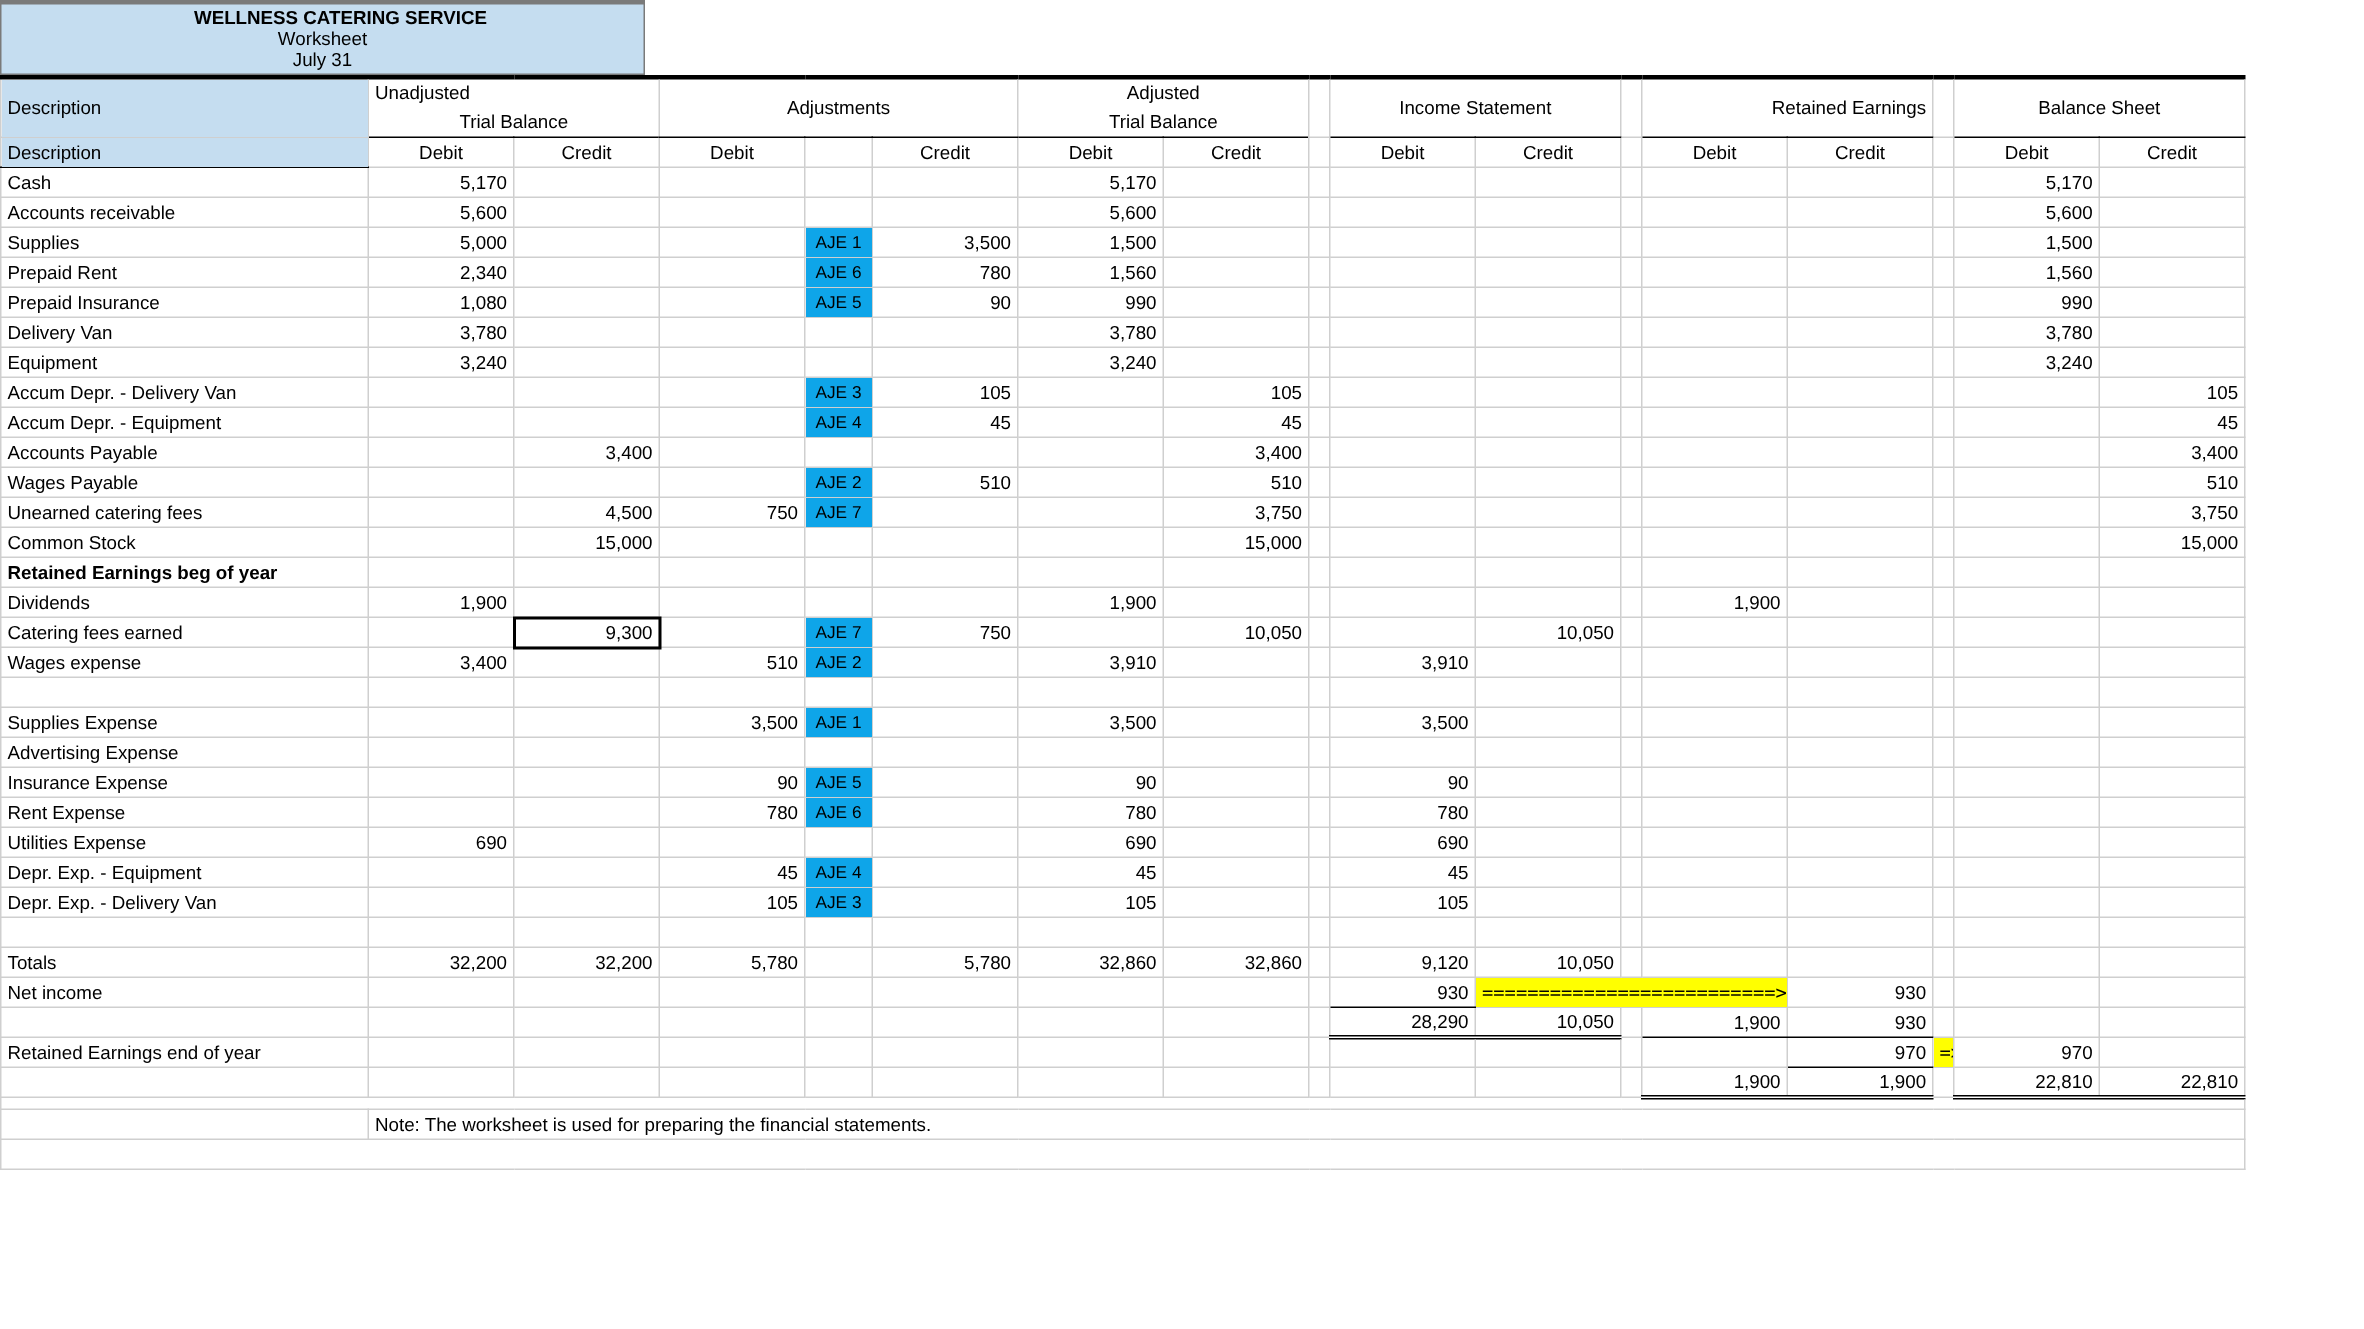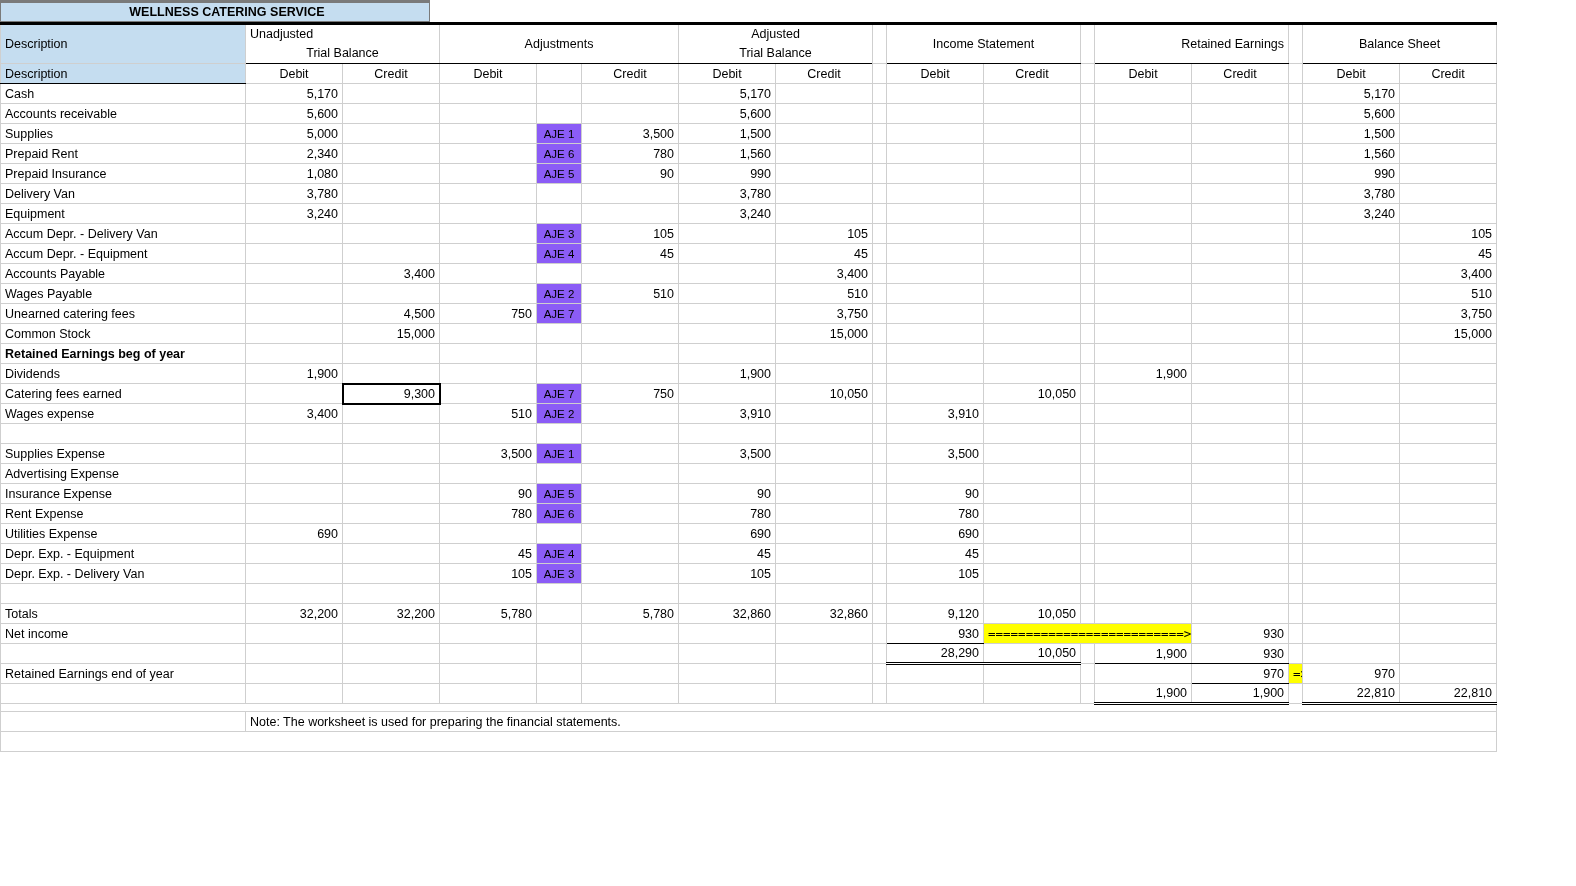--- a/index.html
+++ b/index.html
@@ -34,40 +34,42 @@
   }
   .desc { width: 245px; text-align: left; }
   .num  { width: 97px; text-align: right; }
   .ajecol { width: 45px; text-align: center; padding:0; }
   .sp   { width: 14px; }
   .colhdr td {
     text-align: center;
     border-bottom: 1.5px solid #000;
   }
   .aje {
-    background: #8b5cf6;
+    background: #0ea5e9;
     color: #000;
     font-weight: normal;
     text-align: center;
     font-size:11.5px;
   }
   .bold { font-weight: bold; }
   .bt { border-top: 1.5px solid #000 !important; }
   .bb { border-bottom: 1.5px solid #000 !important; }
   .dbl { border-bottom: 3px double #000 !important; }
   .boxed { outline: 2px solid #000; outline-offset:-1px; }
   .hl { background: #ffff00; }
   td{position:relative;}
   .note { font-weight: normal; text-align:left; }
 </style>
 </head>
 <body>
 
 <div class="titlebox">
   <div class="company">WELLNESS CATERING SERVICE</div>
+  <div>Worksheet</div>
+  <div>July 31</div>
 </div>
 
 <table class="sheet">
   <colgroup>
     <col class="desc">
     <col class="num">
       <col class="num">
     <col class="num">
       <col class="ajecol">
       <col class="num">

